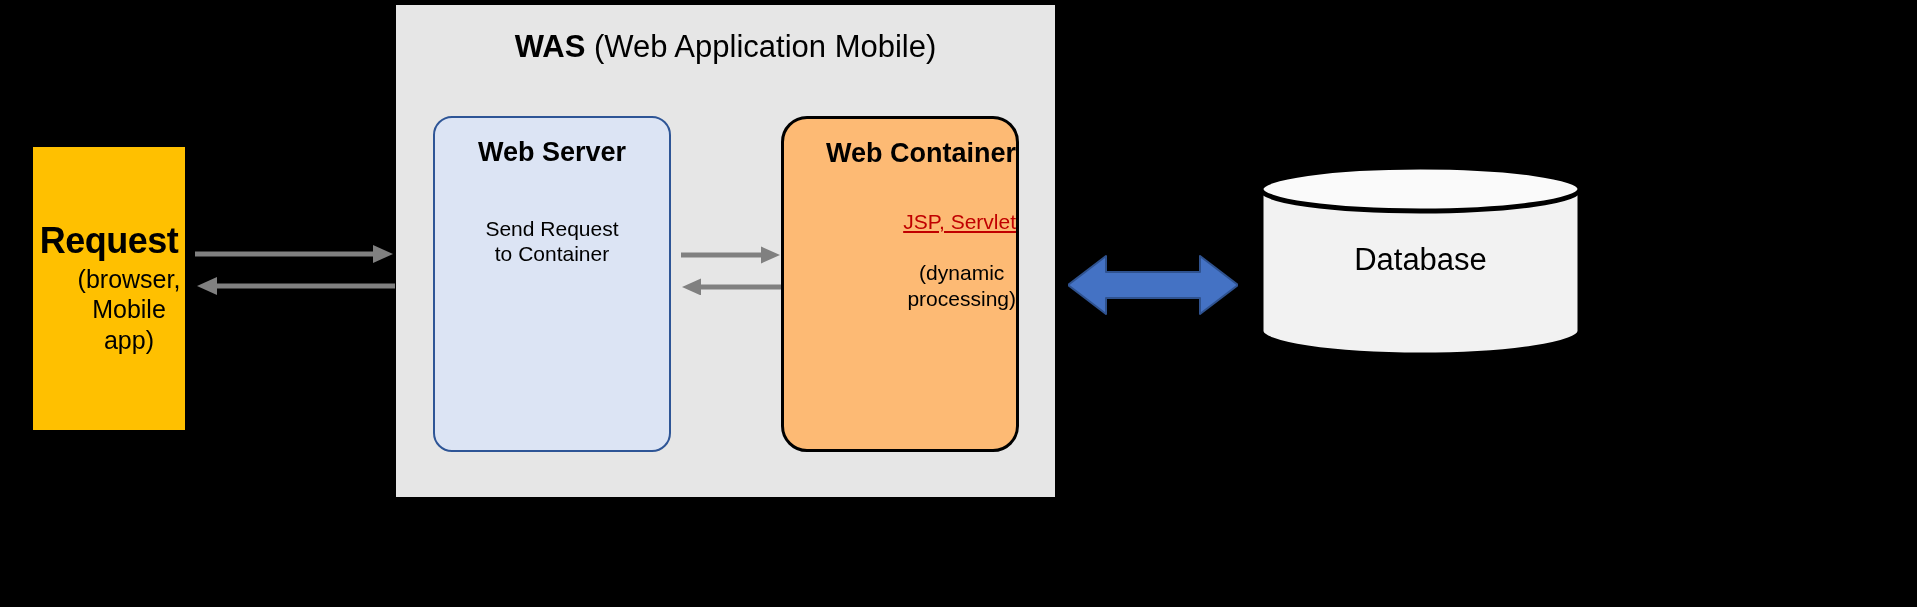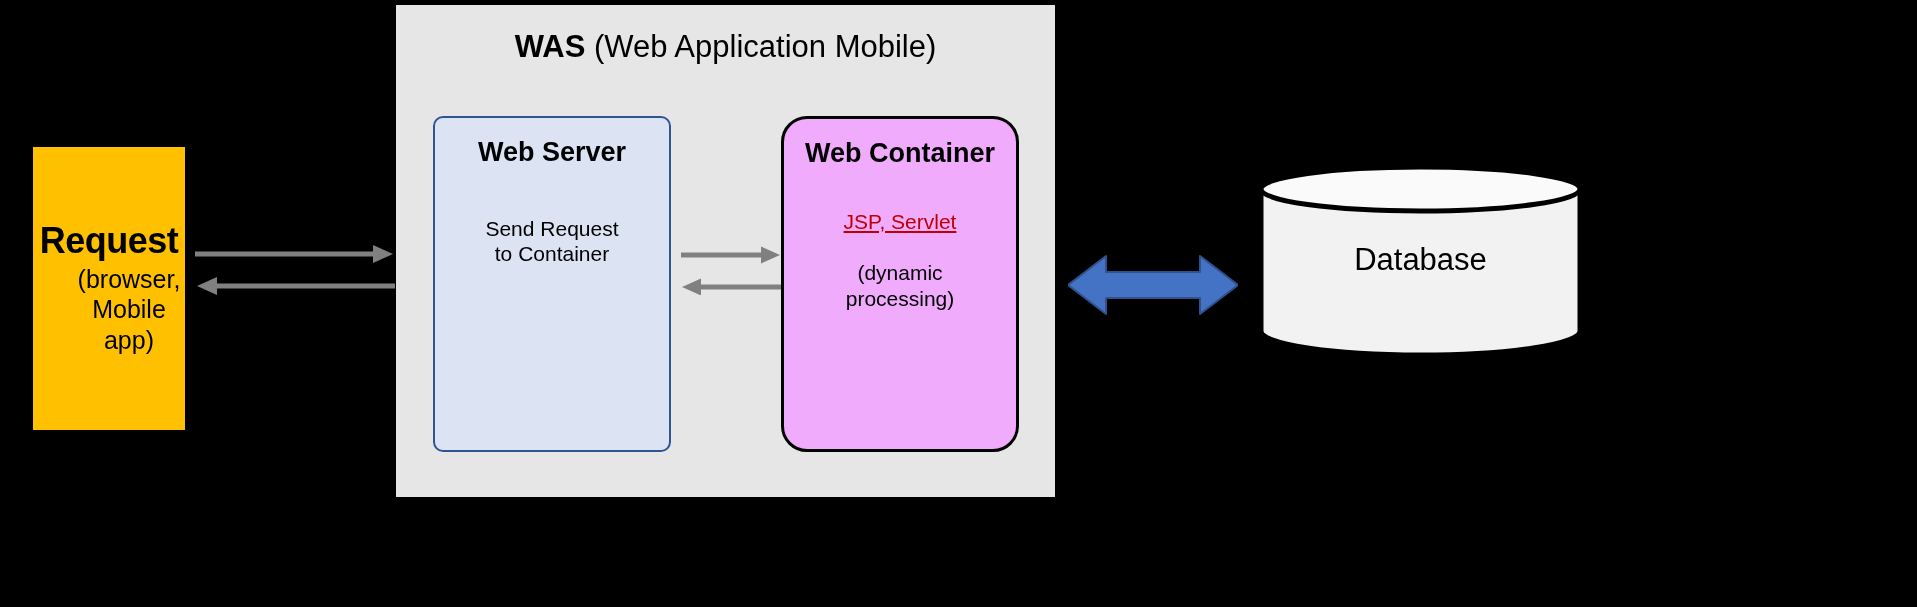--- a/index.html
+++ b/index.html
@@ -80,30 +80,31 @@
     flex-direction: column;
     align-items: center;
   }
   #web-server-box {
     left: 433px;
     top: 116px;
     width: 238px;
     height: 336px;
     background: #DCE4F4;
     border: 2px solid #2E5596;
-    border-radius: 10px;
+    border-radius: 19px;
   }
   #web-container-box {
     left: 781px;
     top: 116px;
     width: 238px;
     height: 336px;
-    background: #f0abfc;
+    background: #fdba74;
     border: 3px solid #000000;
     border-radius: 26px;
+    align-items: flex-end;
   }
   .box-title {
     font-size: 27px;
     font-weight: bold;
     color: #000000;
     margin-top: 20px;
     line-height: 1.1;
     white-space: nowrap;
   }
   .box-line {

